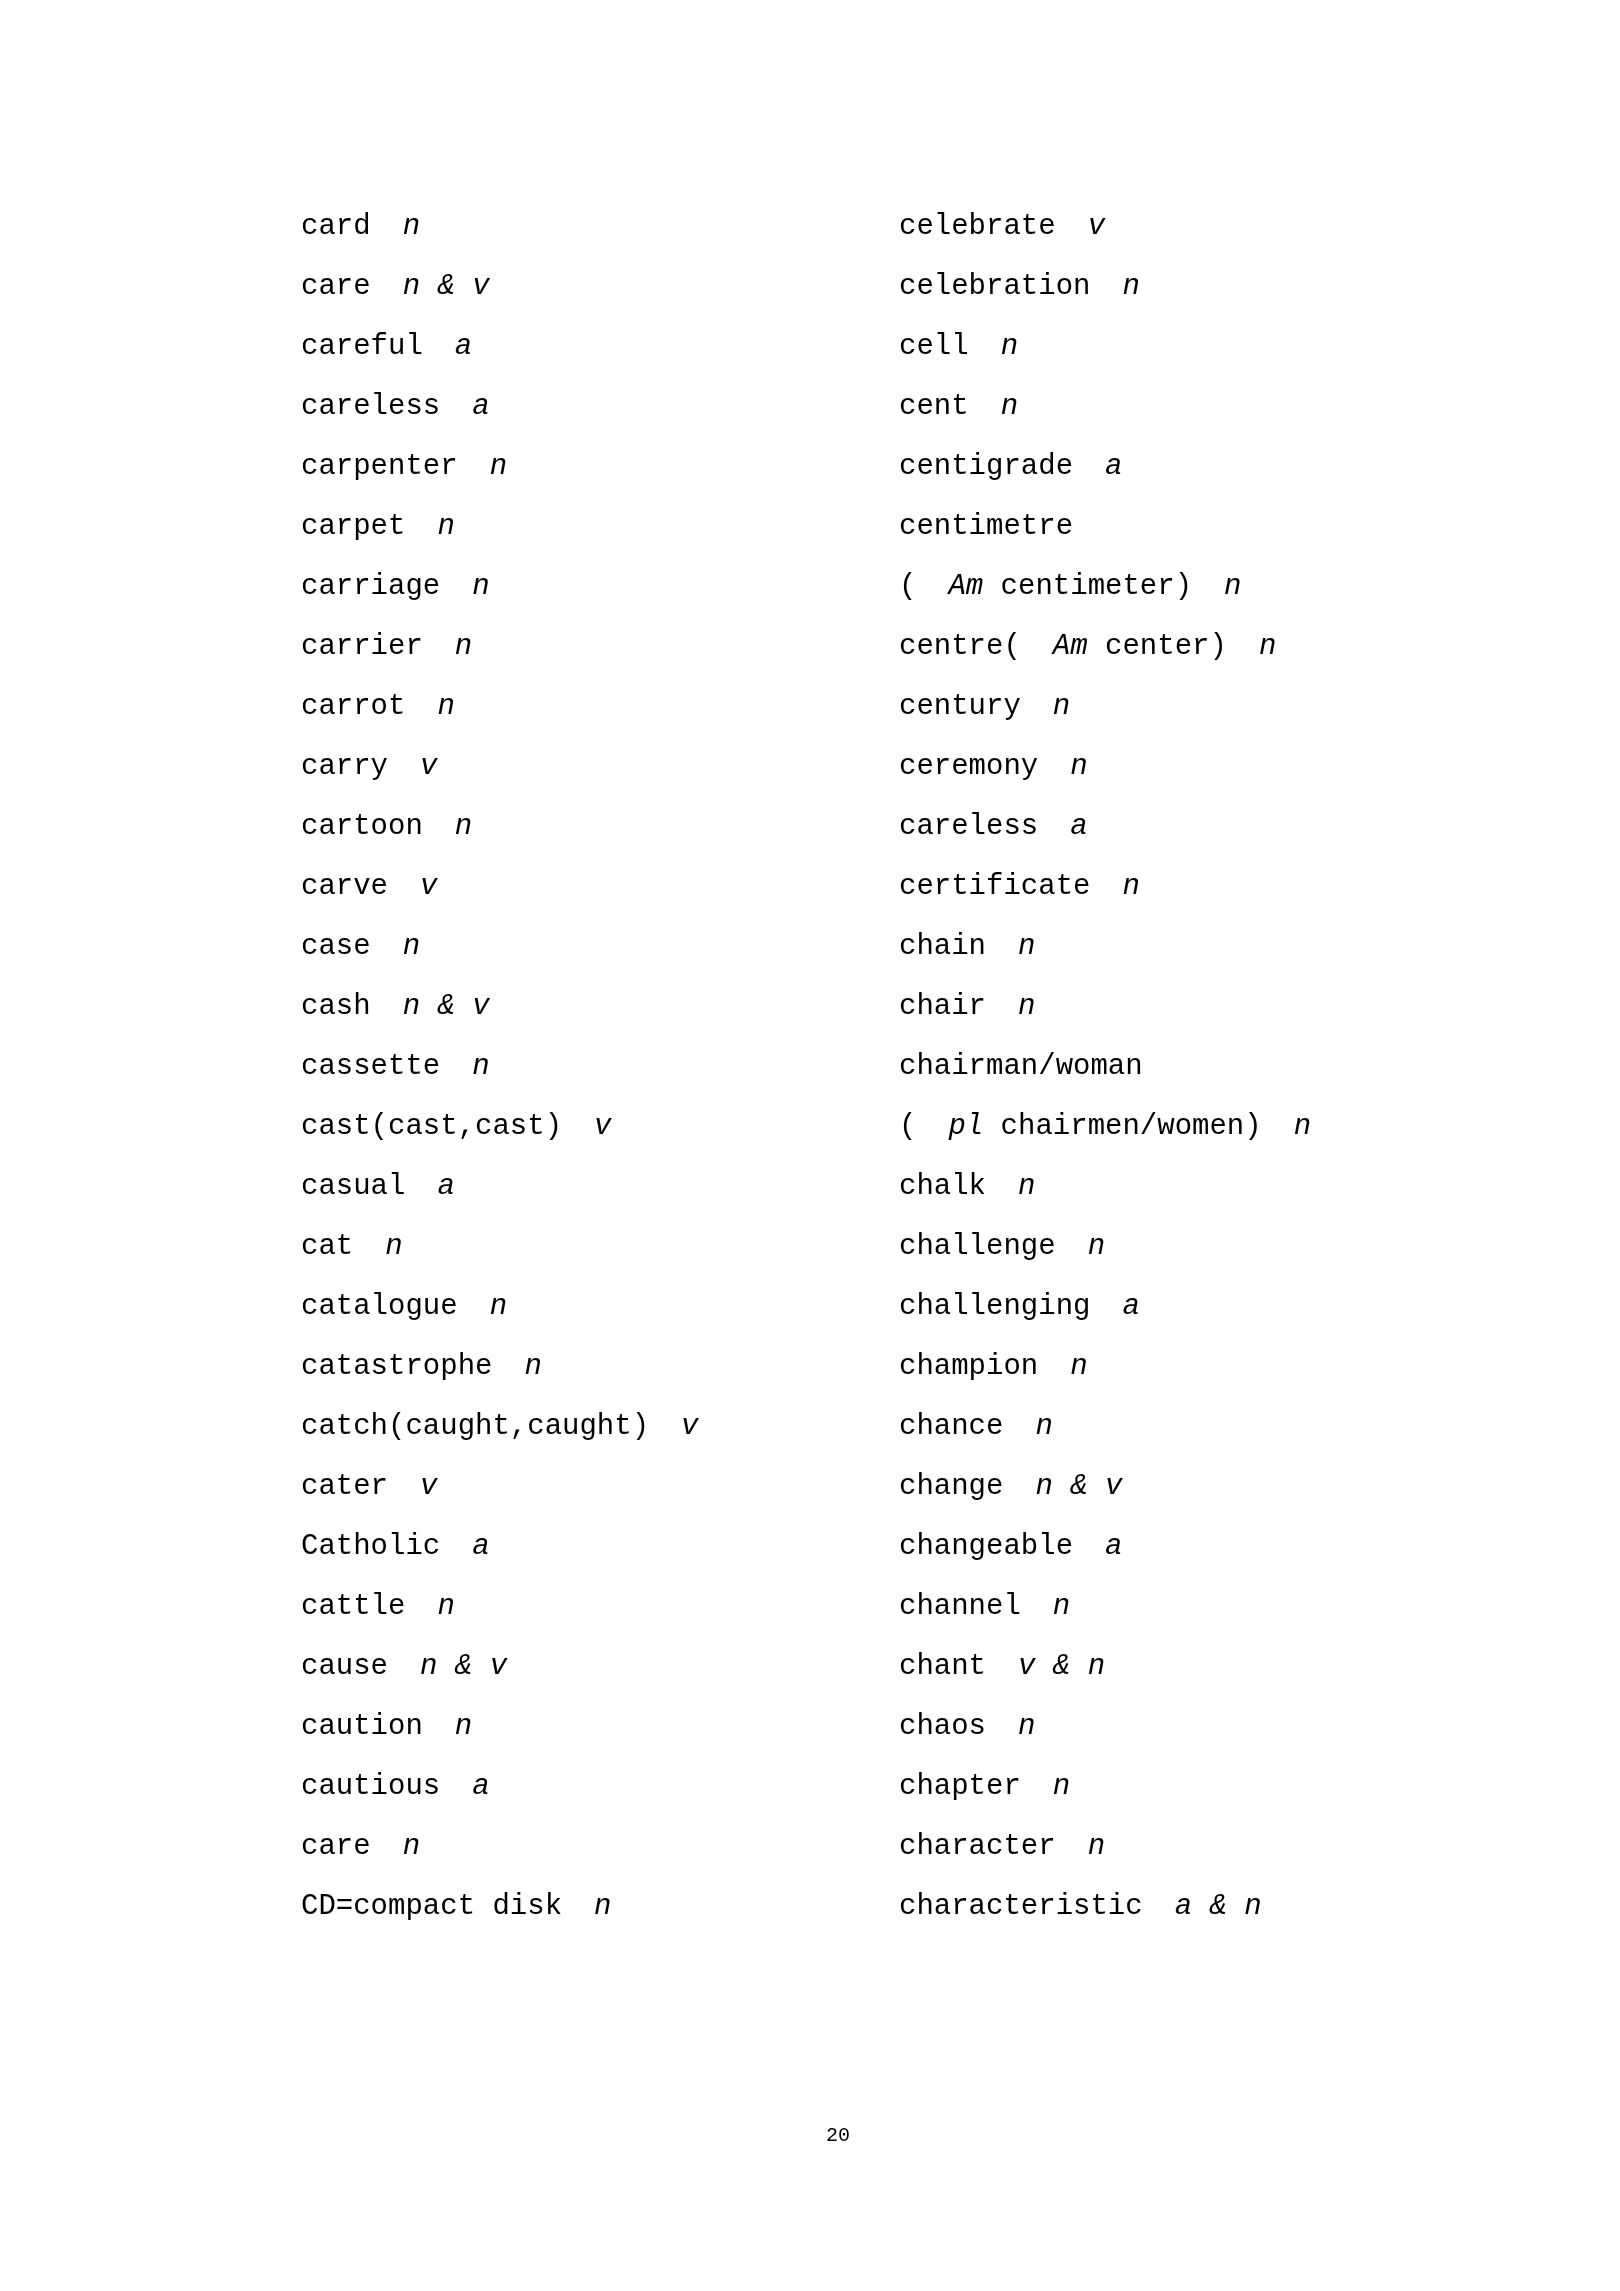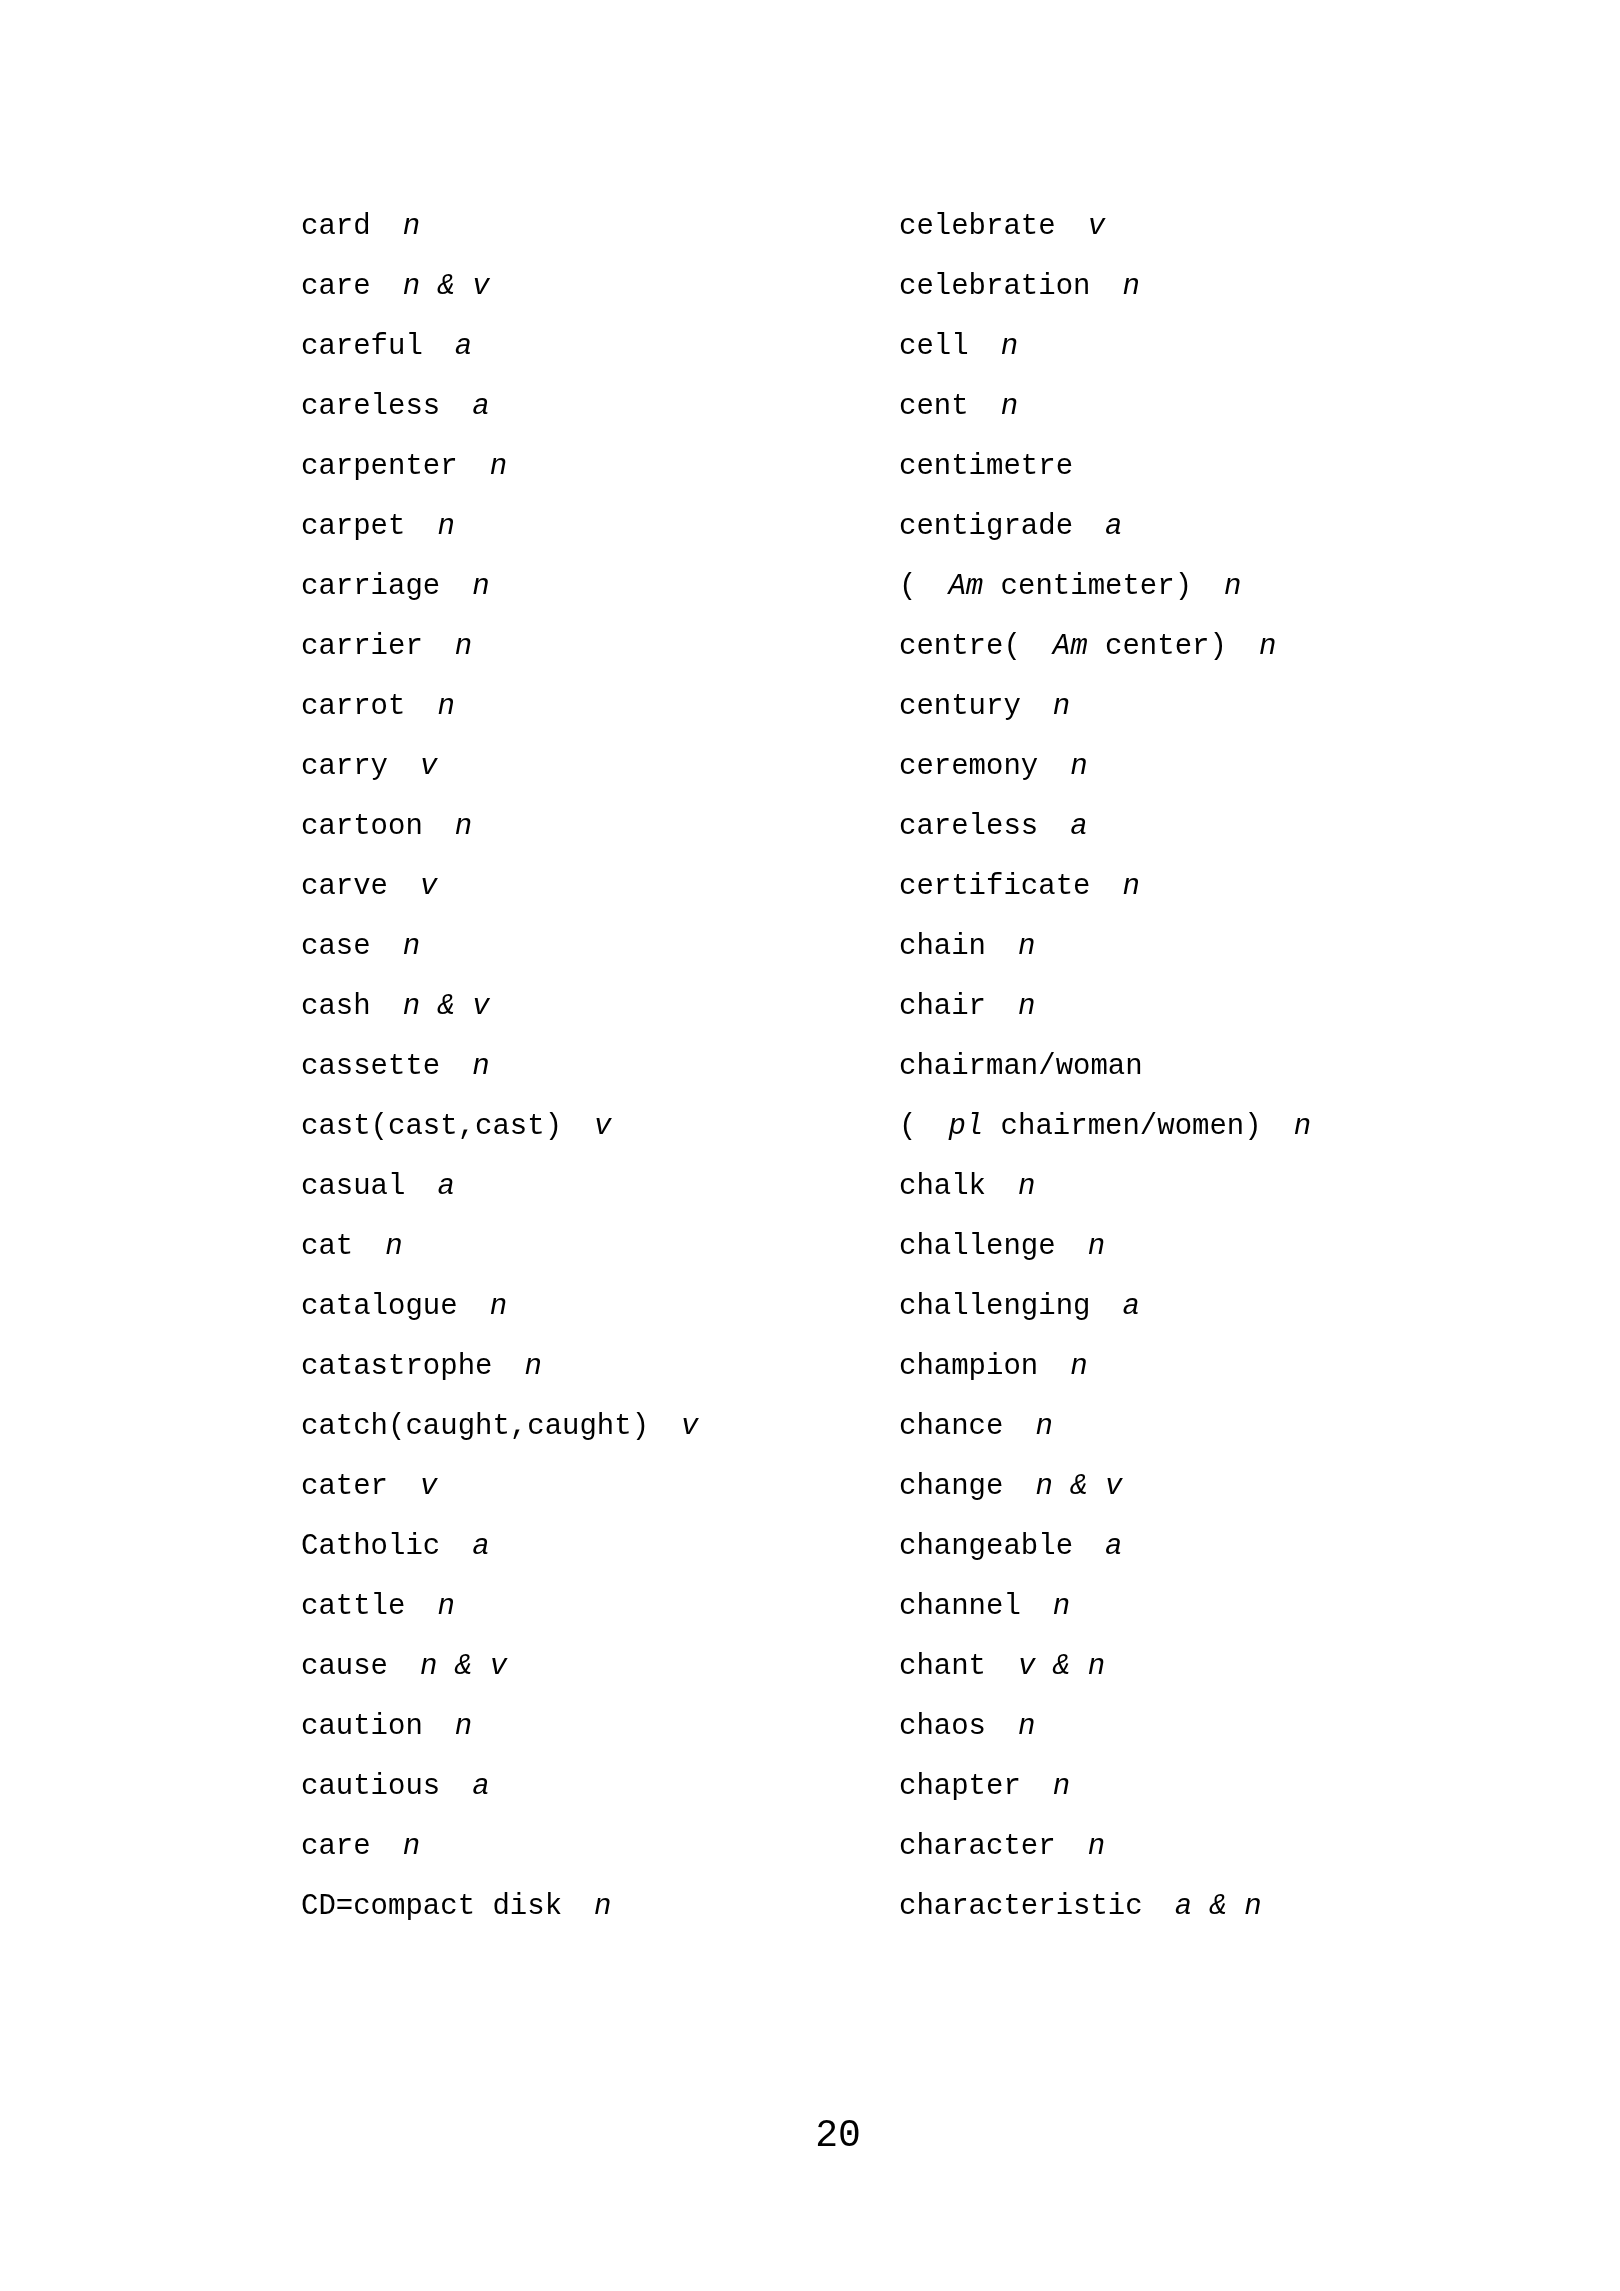--- a/index.html
+++ b/index.html
@@ -34,21 +34,21 @@
   .pos {
     font-style: italic;
     margin-left: 32px;
   }
   .footer {
     position: absolute;
     top: 2117px;
     left: 779px;
     width: 118px;
     text-align: center;
-    font-size: 38px;
+    font-size: 20px;
     line-height: 37px;
   }
 </style>
 </head>
 <body>
 
 <div class="page">
   <div class="col col-left">
       <div class="row"><span class="word"><span>card</span></span><span class="pos">n</span></div>
       <div class="row"><span class="word"><span>care</span></span><span class="pos">n &amp; v</span></div>
@@ -78,22 +78,22 @@
       <div class="row"><span class="word"><span>caution</span></span><span class="pos">n</span></div>
       <div class="row"><span class="word"><span>cautious</span></span><span class="pos">a</span></div>
       <div class="row"><span class="word"><span>care</span></span><span class="pos">n</span></div>
       <div class="row"><span class="word"><span>CD=compact disk</span></span><span class="pos">n</span></div>
     </div>
   <div class="col col-right">
       <div class="row"><span class="word"><span>celebrate</span></span><span class="pos">v</span></div>
       <div class="row"><span class="word"><span>celebration</span></span><span class="pos">n</span></div>
       <div class="row"><span class="word"><span>cell</span></span><span class="pos">n</span></div>
       <div class="row"><span class="word"><span>cent</span></span><span class="pos">n</span></div>
+      <div class="row"><span class="word"><span>centigrade</span></span><span class="pos">a</span></div>
       <div class="row"><span class="word"><span>centimetre</span></span></div>
-      <div class="row"><span class="word"><span>centigrade</span></span><span class="pos">a</span></div>
       <div class="row"><span class="word"><span>(</span><i>Am</i><span> centimeter)</span></span><span class="pos">n</span></div>
       <div class="row"><span class="word"><span>centre(</span><i>Am</i><span> center)</span></span><span class="pos">n</span></div>
       <div class="row"><span class="word"><span>century</span></span><span class="pos">n</span></div>
       <div class="row"><span class="word"><span>ceremony</span></span><span class="pos">n</span></div>
       <div class="row"><span class="word"><span>careless</span></span><span class="pos">a</span></div>
       <div class="row"><span class="word"><span>certificate</span></span><span class="pos">n</span></div>
       <div class="row"><span class="word"><span>chain</span></span><span class="pos">n</span></div>
       <div class="row"><span class="word"><span>chair</span></span><span class="pos">n</span></div>
       <div class="row"><span class="word"><span>chairman/woman</span></span></div>
       <div class="row"><span class="word"><span>(</span><i>pl</i><span> chairmen/women)</span></span><span class="pos">n</span></div>

